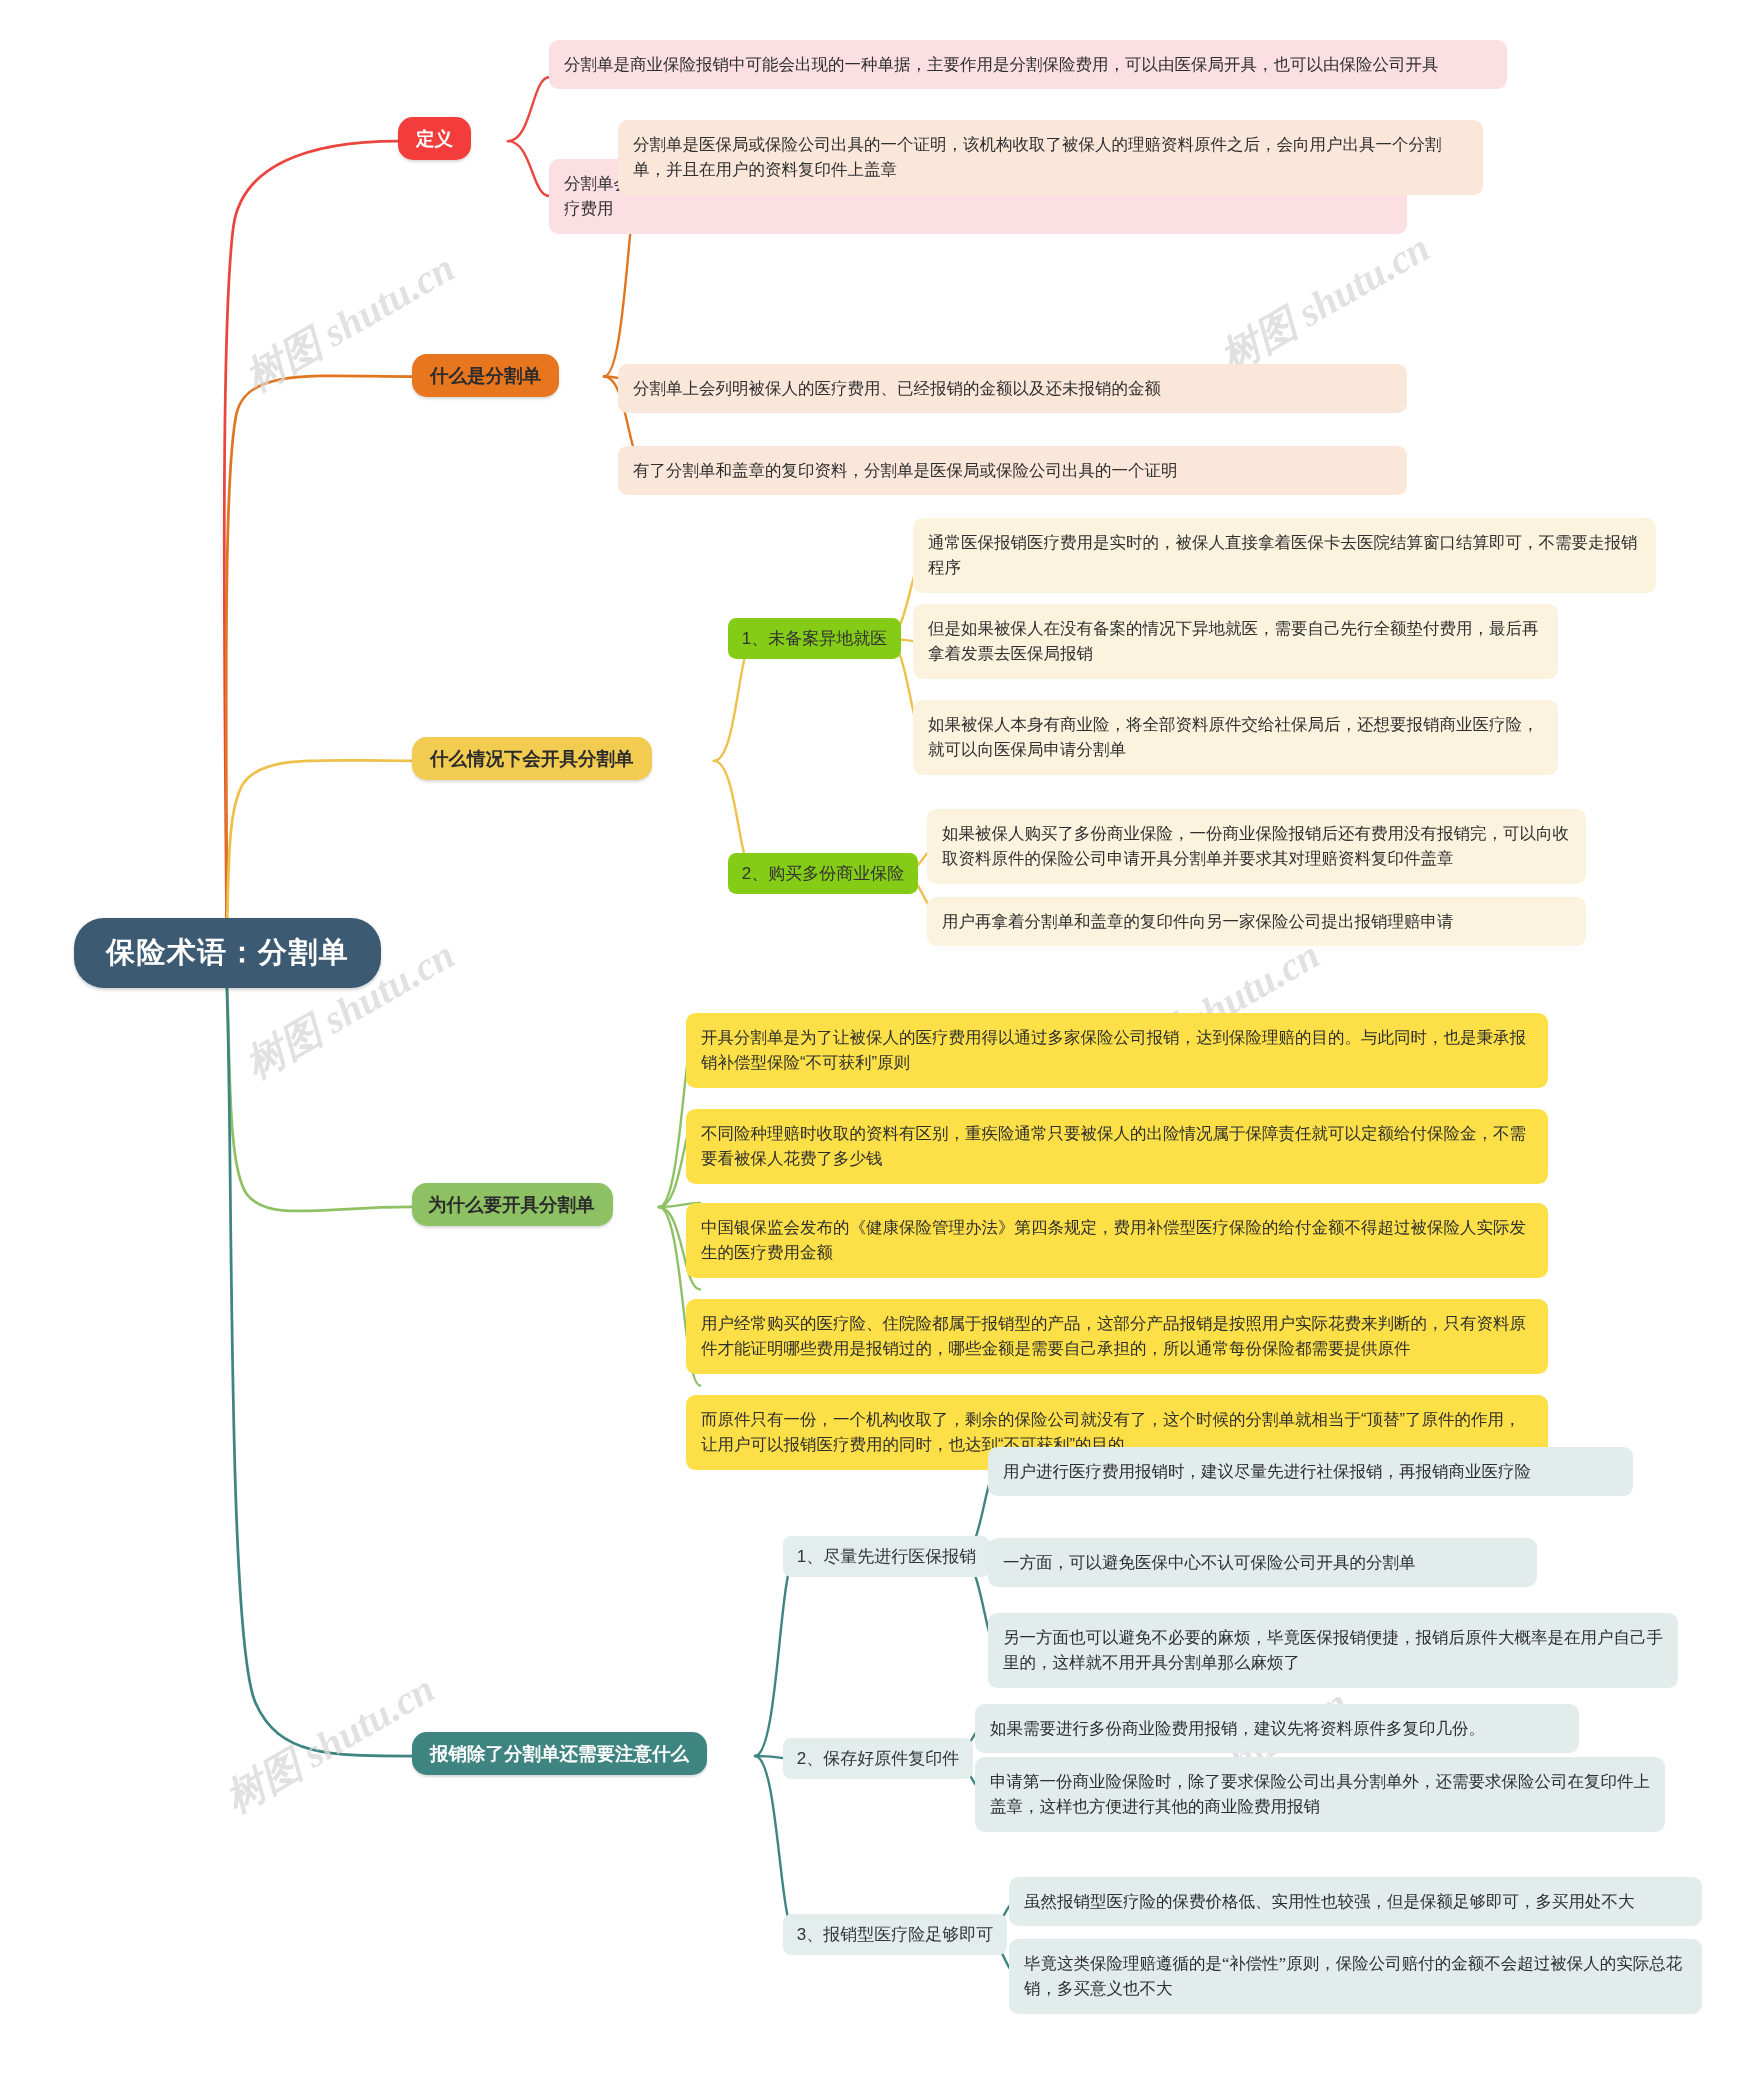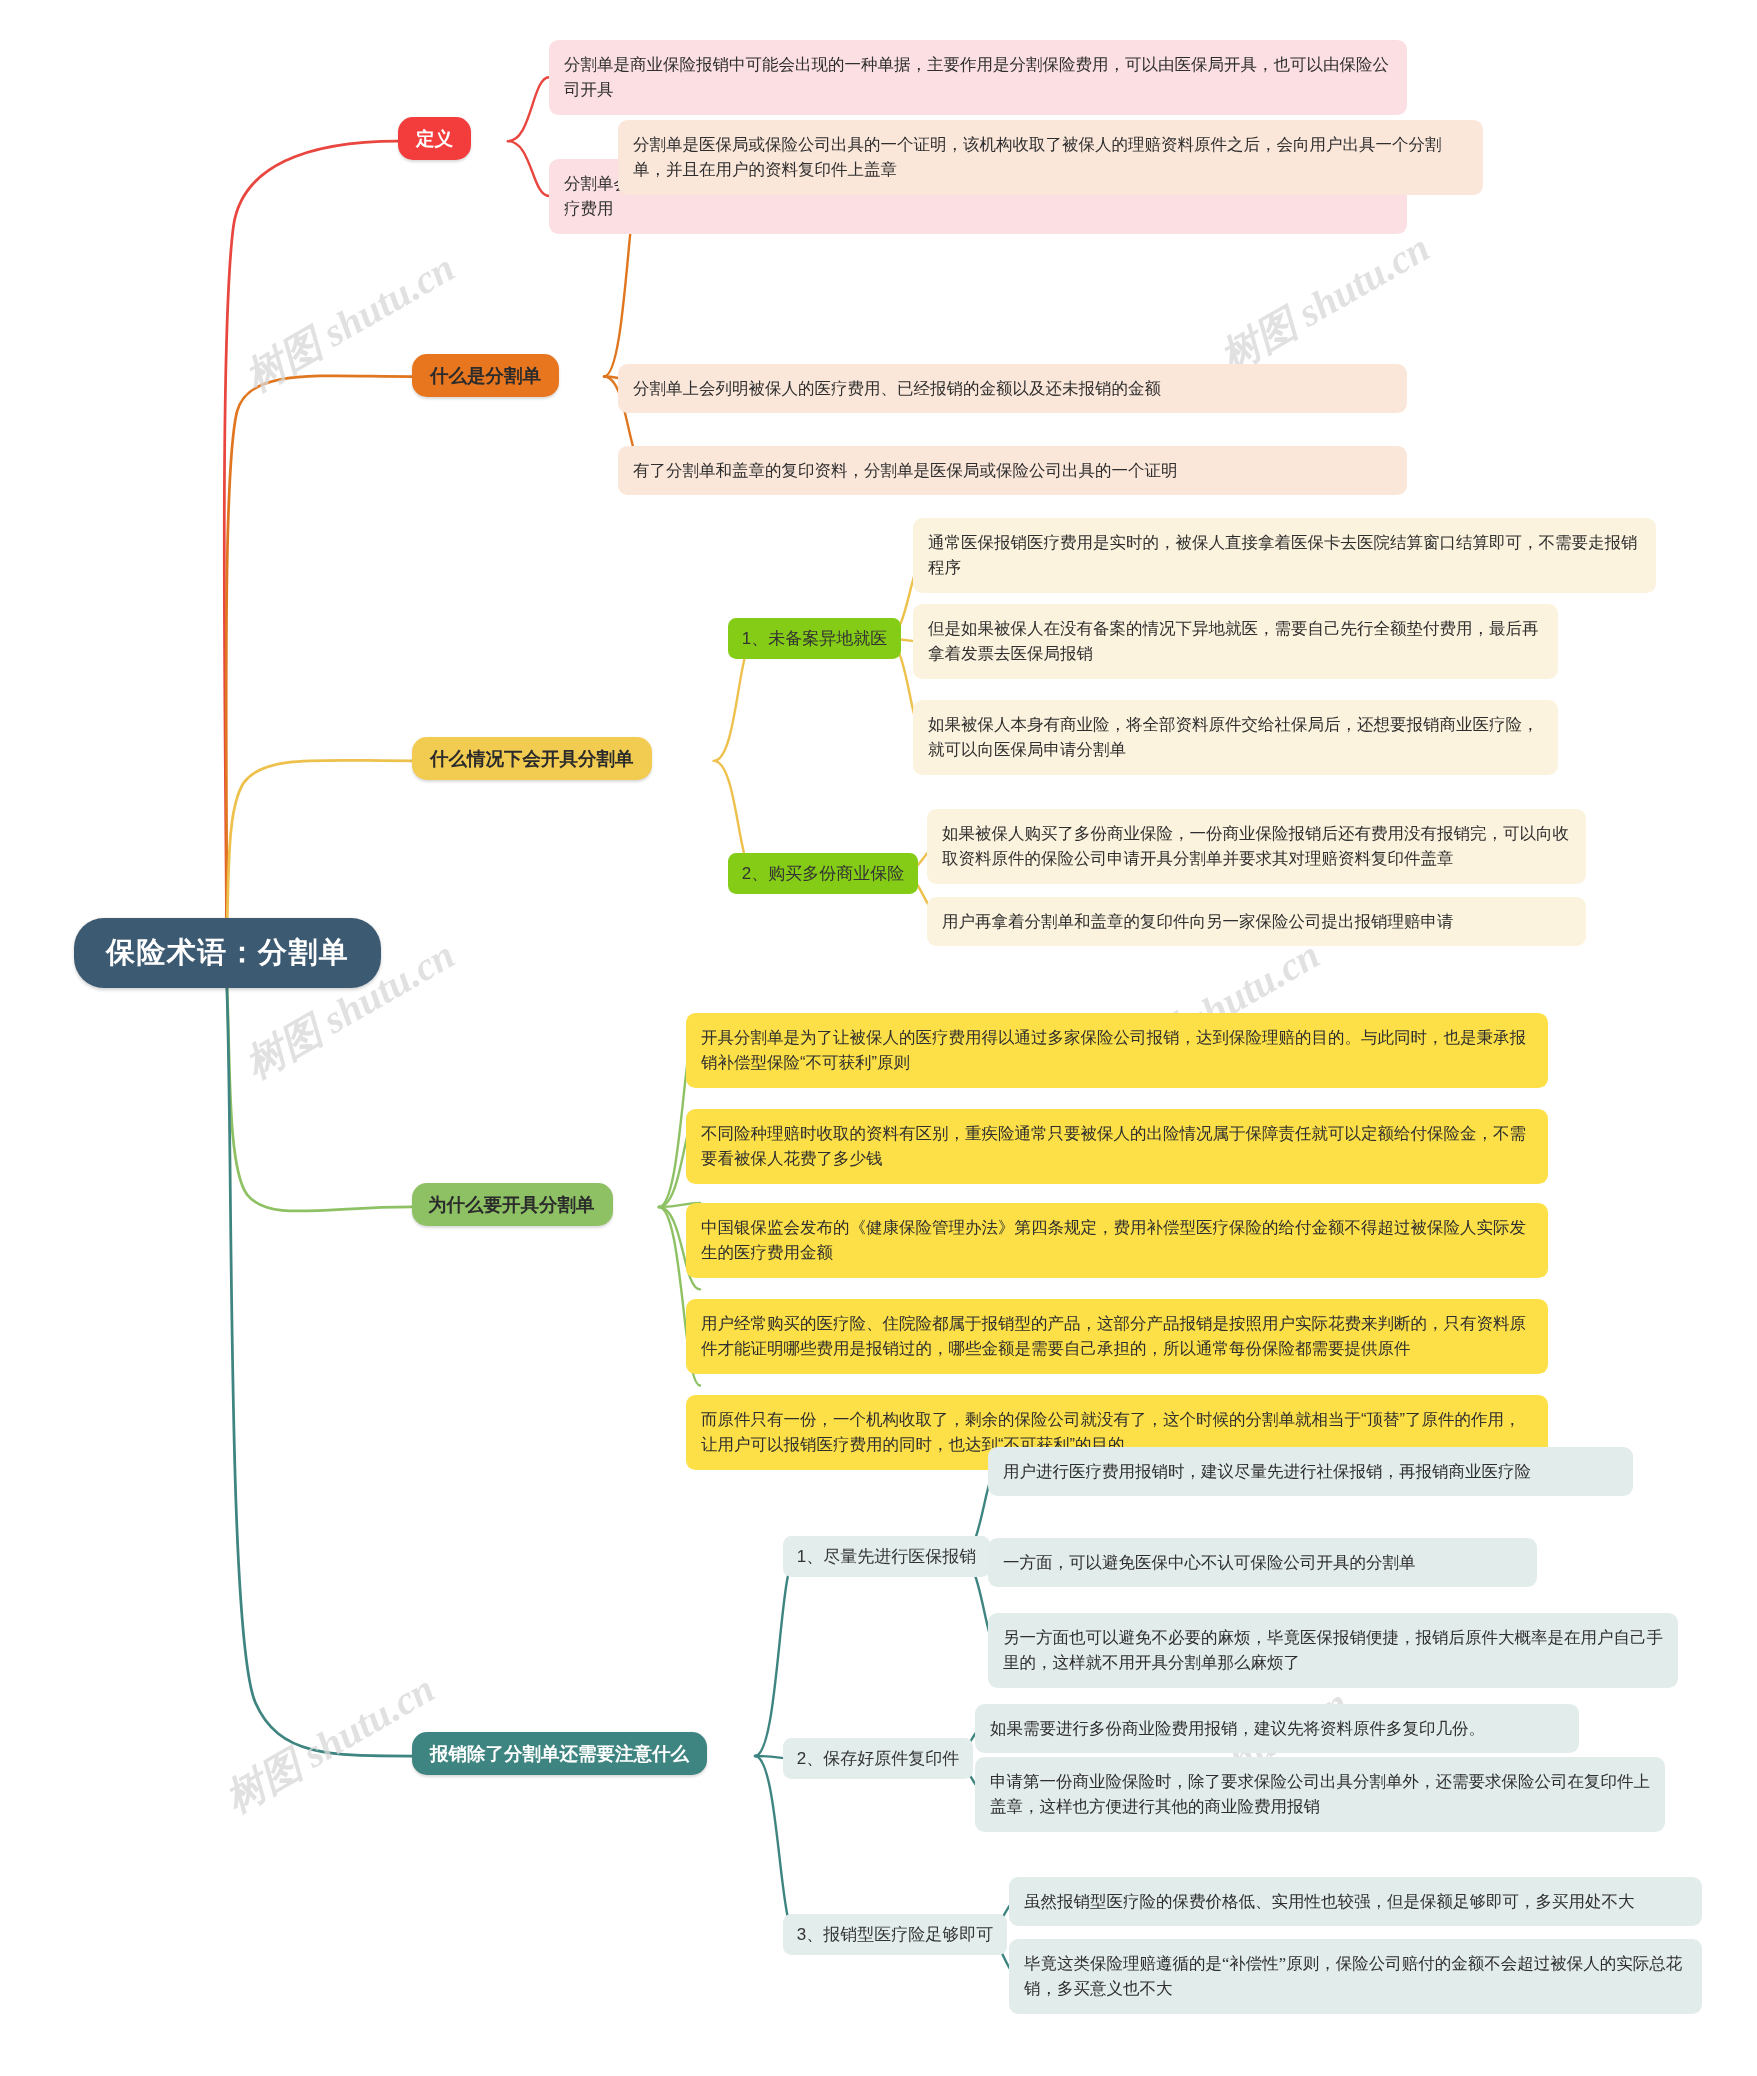--- a/index.html
+++ b/index.html
@@ -119,21 +119,21 @@
   <div class="wm" style="left:213px; top:1716px;">树图 shutu.cn</div>
   <div class="wm" style="left:1126px; top:1730px;">树图 shutu.cn</div>
 
   <div class="node" style="left:74px; top:918px;">
     <div class="root">保险术语：分割单</div>
   </div>
 
   <div class="node branch b-red" style="left:398px; top:117px;">
     <span>定义</span>
   </div>
-  <div class="leaf l-red" style="position:absolute; left:549px; top:40px; width:858px;">分割单是商业保险报销中可能会出现的一种单据，主要作用是分割保险费用，可以由医保局开具，也可以由保险公司开具</div>
+  <div class="leaf l-red" style="position:absolute; left:549px; top:40px; width:958px;">分割单是商业保险报销中可能会出现的一种单据，主要作用是分割保险费用，可以由医保局开具，也可以由保险公司开具</div>
   <div class="leaf l-red" style="position:absolute; left:549px; top:159px; width:858px;">分割单会列明用户花费的总医疗费用、该保险已经报销的费用，用户通过分割单可以利用其他保险产品报销剩余医疗费用</div>
 
   <div class="node branch b-orange" style="left:412px; top:354px;">
     <span>什么是分割单</span>
   </div>
   <div class="leaf l-orange" style="position:absolute; left:618px; top:120px; width:865px;">分割单是医保局或保险公司出具的一个证明，该机构收取了被保人的理赔资料原件之后，会向用户出具一个分割单，并且在用户的资料复印件上盖章</div>
   <div class="leaf l-orange" style="position:absolute; left:618px; top:364px; width:789px;">分割单上会列明被保人的医疗费用、已经报销的金额以及还未报销的金额</div>
   <div class="leaf l-orange" style="position:absolute; left:618px; top:446px; width:789px;">有了分割单和盖章的复印资料，分割单是医保局或保险公司出具的一个证明</div>
 
   <div class="node branch b-yellow" style="left:412px; top:737px;">

